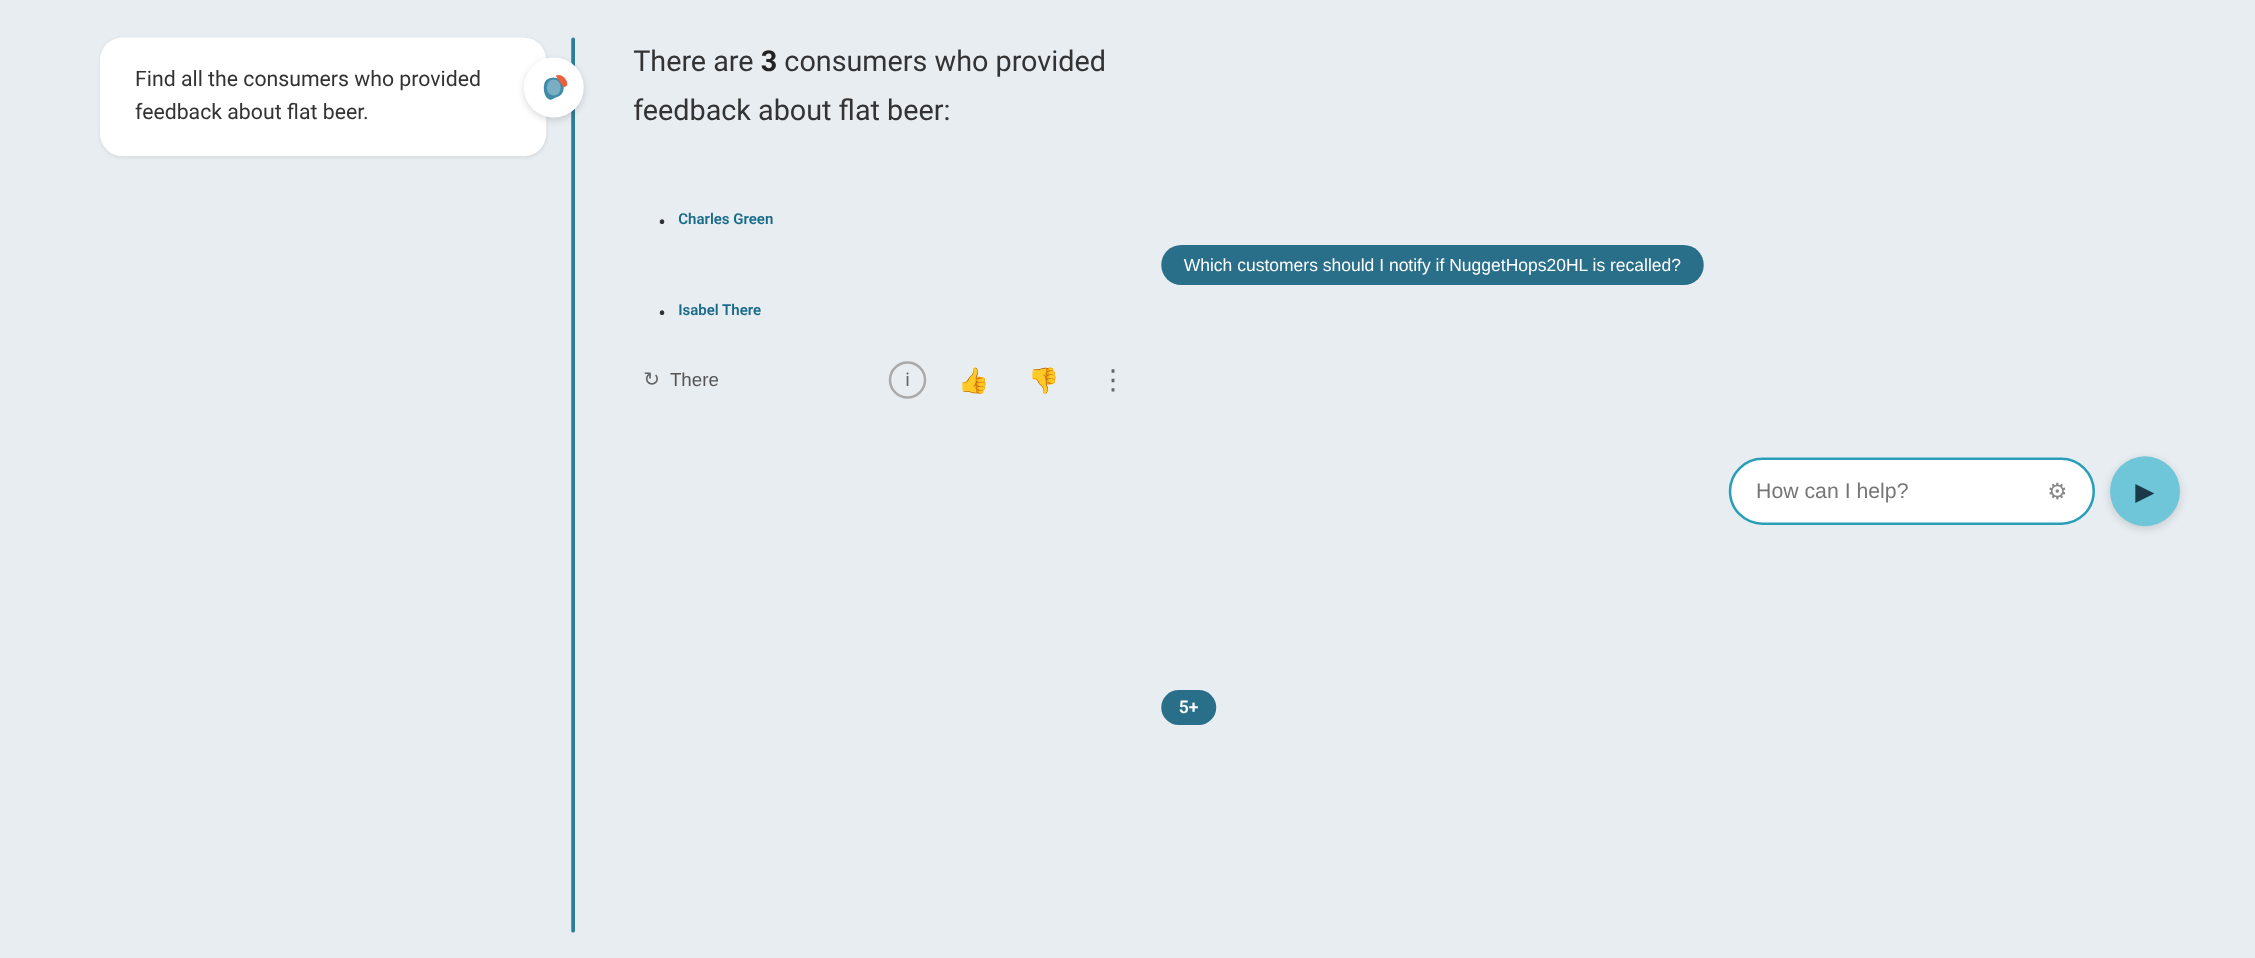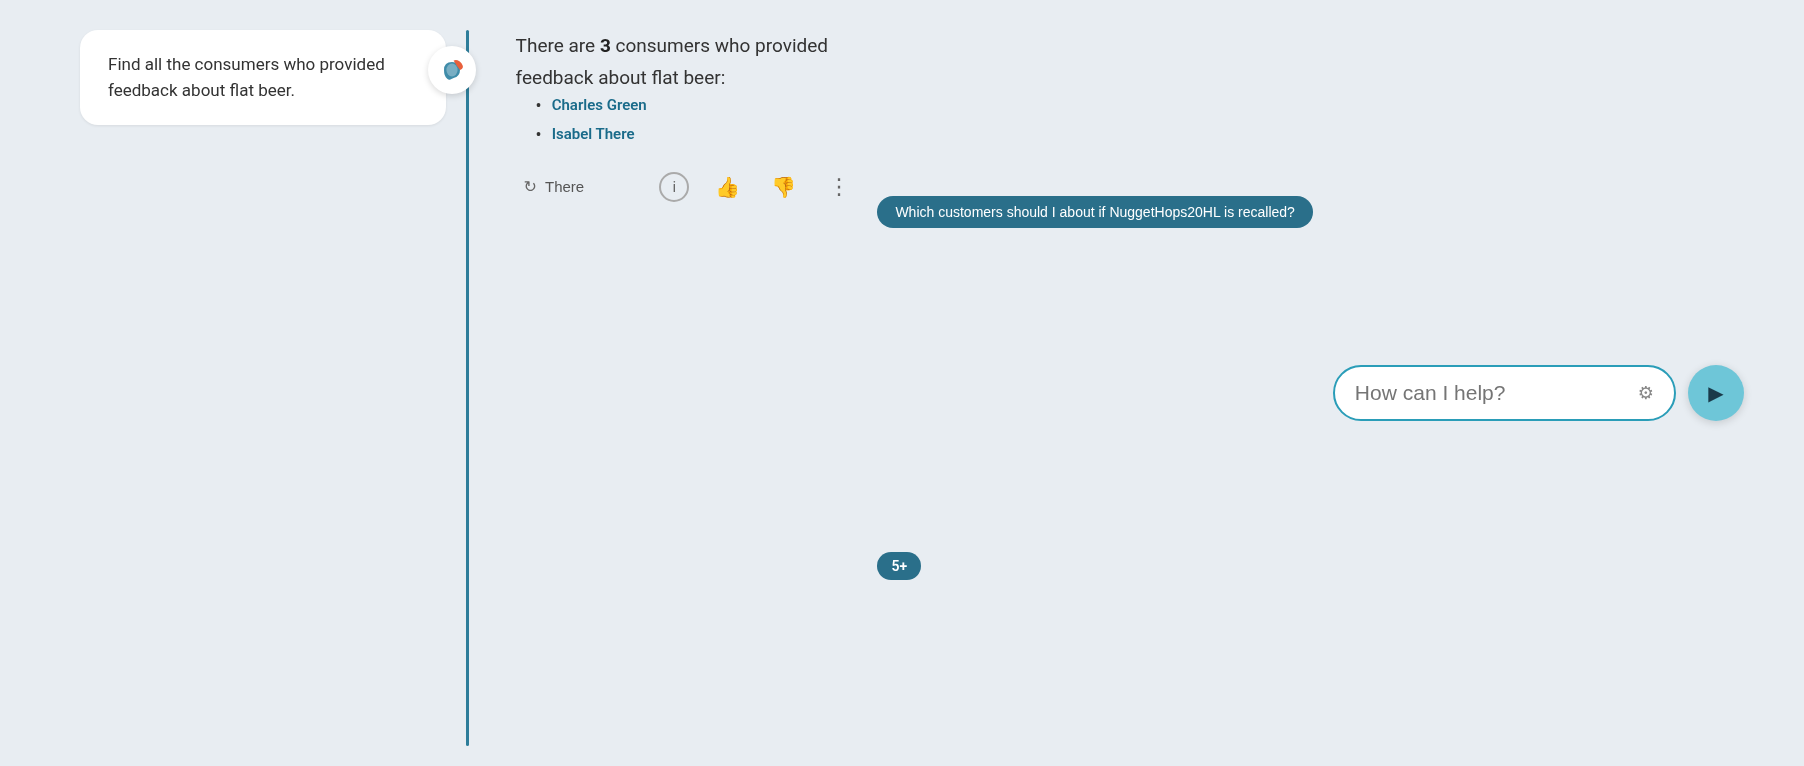--- a/index.html
+++ b/index.html
@@ -80,43 +80,44 @@
     .ai-logo-icon {
       width: 32px;
       height: 32px;
     }
 
     .ai-response-content {
       padding-left: 20px;
     }
 
     .response-text {
-      font-size: 19px;
+      font-size: 23px;
       color: #333333;
       line-height: 1.7;
+      margin-bottom: 16px;
     }
 
     .response-text strong {
       font-weight: 700;
       color: #222;
     }
 
     .consumer-list {
       list-style: none;
       padding-left: 20px;
       display: flex;
       flex-direction: column;
       gap: 8px;
     }
 
     .consumer-list li {
       display: flex;
-      align-items: center;
       gap: 10px;
-      font-size: 15px;
+      font-size: 12px;
+      margin-top: 44px;
     }
 
     .consumer-list li::before {
       content: '•';
       color: #333;
       font-size: 18px;
     }
 
     .consumer-name-link {
       color: #1a6b8a;
@@ -230,21 +231,21 @@
       display: flex;
       align-items: center;
       padding: 14px 20px;
       gap: 12px;
     }
 
     .chat-input {
       flex: 1;
       border: none;
       outline: none;
-      font-size: 21px;
+      font-size: 17px;
       color: #be185d;
       background: transparent;
     }
 
     .filter-icon-btn {
       background: none;
       border: none;
       cursor: pointer;
       color: #888;
       font-size: 18px;
@@ -329,21 +330,21 @@
         </button>
         <button class="action-icon-btn">
           <span style="font-size:22px; letter-spacing:1px;">⋮</span>
         </button>
       </div>
     </div>
 
   </div>
 
   <div class="suggested-prompts">
-    <button class="suggestion-chip">Which customers should I about if NuggetHops20HL is recalled?</button>
+    <button class="suggestion-chip">Which customers should I notify if NuggetHops20HL is recalled?</button>
     <span class="more-badge">5+</span>
   </div>
 
   <div class="input-area-container">
     <div class="input-wrapper">
       <input class="chat-input" type="text" placeholder="How can I help?" style="">
       <button class="filter-icon-btn">
         <span>⚙</span>
       </button>
     </div>

